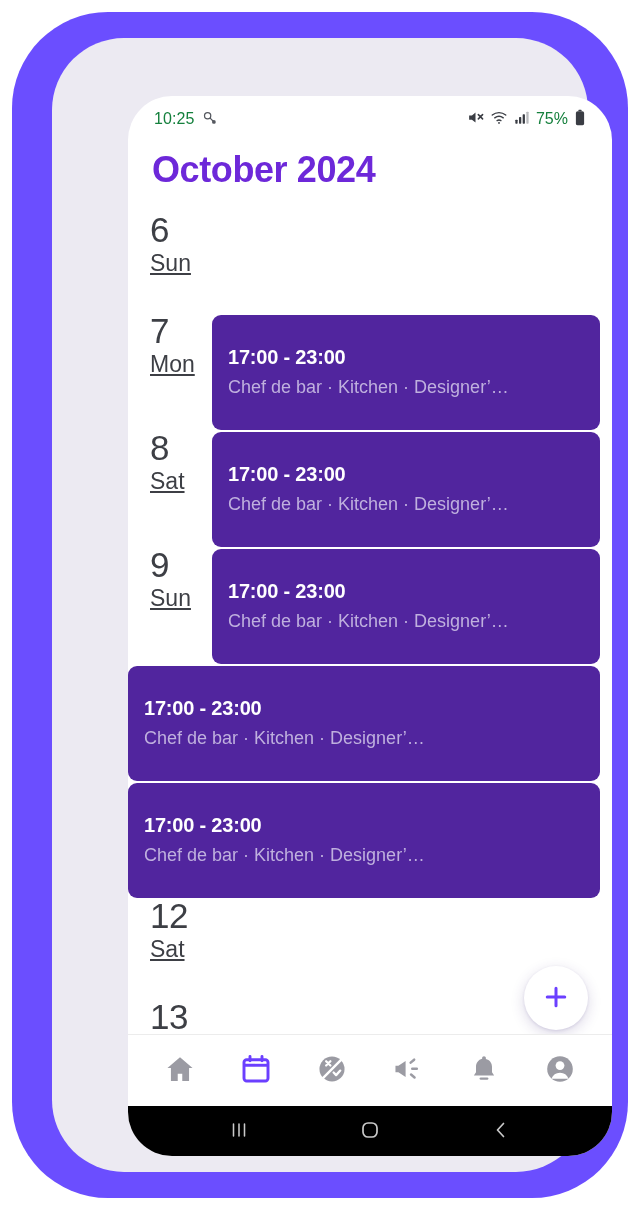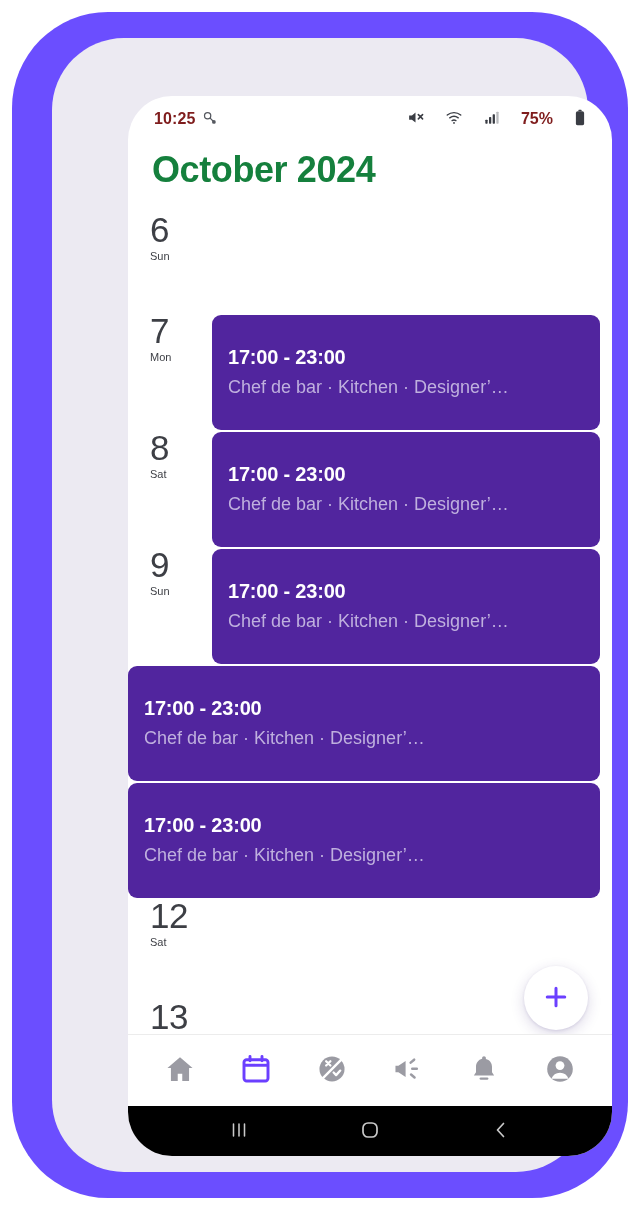--- a/index.html
+++ b/index.html
@@ -50,46 +50,45 @@
 
   
   #status-bar {
     position: relative;
     height: 40px;
     display: flex;
     align-items: center;
     justify-content: space-between;
     padding: 6px 26px 0 26px;
     box-sizing: border-box;
-    color: #7f1d1d;
-    font-weight: bold;
+    color: #15803d;
   }
   .status-left {
     display: flex;
     align-items: center;
     gap: 7px;
     font-size: 16px;
     letter-spacing: .1px;
   }
   .status-right {
     display: flex;
     align-items: center;
-    gap: 21px;
+    gap: 6px;
     font-size: 16px;
   }
   .si { display: block; }
 
   
   #app-header {
     padding: 14px 24px 8px 24px;
   }
   #month-title {
     font-size: 36px;
     font-weight: bold;
-    color: #15803d;
+    color: #6d28d9;
     letter-spacing: -0.4px;
     line-height: 1.1;
     margin: 0;
   }
 
   
   #agenda-list {
     padding: 14px 0 0 0;
   }
   .agenda-row {
@@ -105,24 +104,25 @@
     box-sizing: border-box;
   }
   .date-num {
     font-size: 35px;
     font-weight: 300;
     color: #3d3f45;
     line-height: 1.02;
     letter-spacing: -0.5px;
   }
   .date-dow {
-    font-size: 11px;
+    font-size: 23px;
     font-weight: 400;
     color: #3d3f45;
     margin-top: 3px;
+    text-decoration: underline;
   }
   .event-cell {
     flex: 1 1 auto;
     padding-right: 12px;
     padding-top: 2px;
   }
   .event-card {
     background: #51259E;
     border-radius: 9px;
     padding: 15px 16px 16px 16px;

